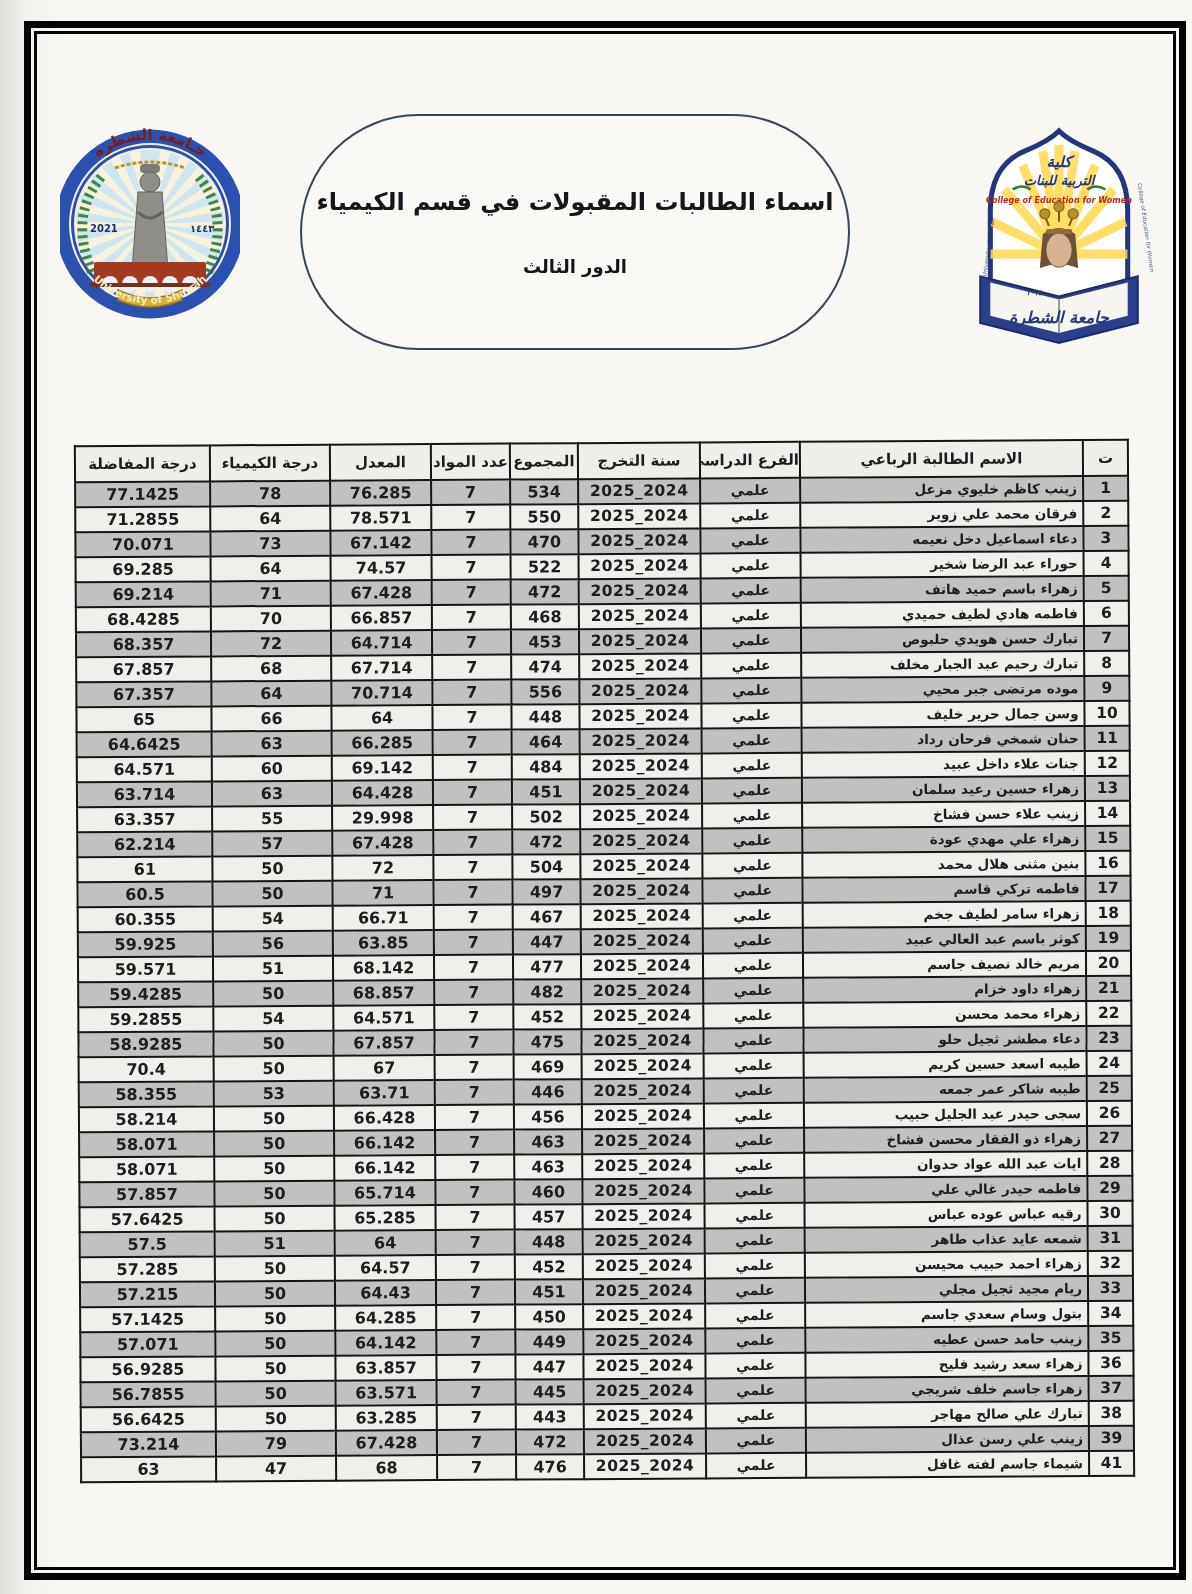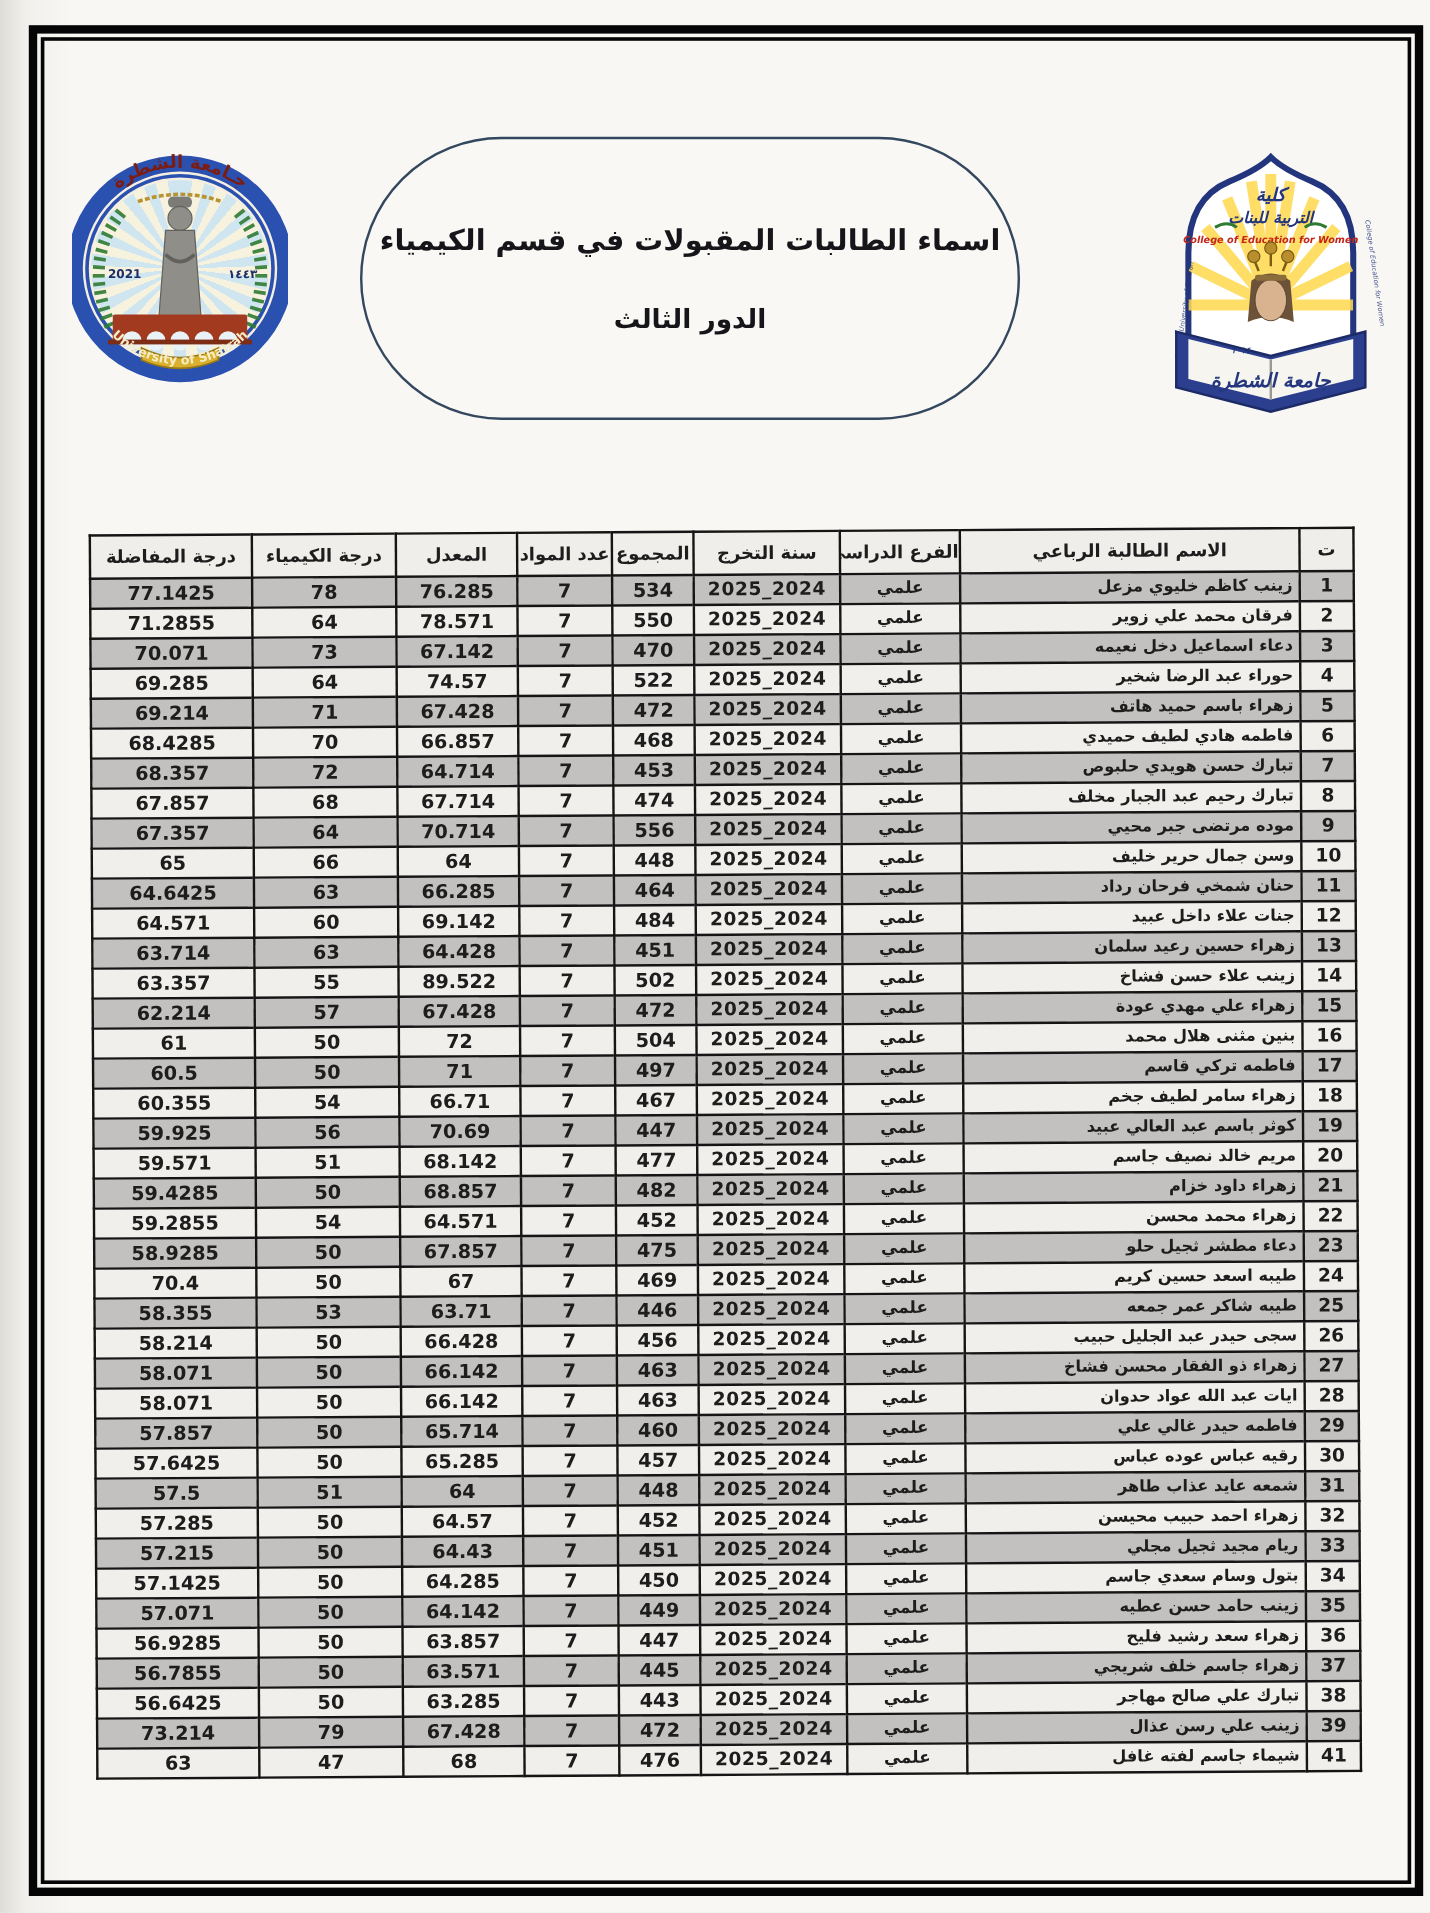--- a/index.html
+++ b/index.html
@@ -32,21 +32,21 @@
   .logo-left svg{position:absolute;left:0;top:0;}
   
   .title-box{
     position:absolute;left:300px;top:114px;width:546px;height:232px;
     border:2.5px solid #33475e;border-radius:118px;
     background:#f9f8f5;
     display:flex;flex-direction:column;align-items:center;justify-content:center;
     gap:40px;direction:rtl;text-align:center;
   }
   .title-box .t1{font-size:24px;font-weight:bold;color:#15151a;}
-  .title-box .t2{font-size:22px;font-weight:bold;color:#15151a;}
+  .title-box .t2{font-size:18px;font-weight:bold;color:#15151a;}
   .title-box .t3{font-size:23px;font-weight:bold;color:#15151a;}
   
   .logo-right{position:absolute;left:960px;top:124px;width:198px;height:228px;font-style:italic;}
   
   table.results{
     position:absolute;left:77px;top:442px;width:1053px;
     border-collapse:collapse;table-layout:fixed;direction:rtl;
     transform:rotate(-0.35deg);
     background:#f1f0ec;
   }
@@ -357,21 +357,21 @@
           <td class="c7">63</td>
           <td class="c8">63.714</td>
         </tr>
         <tr>
           <td class="c0">14</td>
           <td class="c1">زينب علاء حسن فشاخ</td>
           <td class="c2">علمي</td>
           <td class="c3">2025_2024</td>
           <td class="c4">502</td>
           <td class="c5">7</td>
-          <td class="c6">89.522</td>
+          <td class="c6">29.998</td>
           <td class="c7">55</td>
           <td class="c8">63.357</td>
         </tr>
         <tr>
           <td class="c0">15</td>
           <td class="c1">زهراء علي مهدي عودة</td>
           <td class="c2">علمي</td>
           <td class="c3">2025_2024</td>
           <td class="c4">472</td>
           <td class="c5">7</td>
@@ -412,21 +412,21 @@
           <td class="c7">54</td>
           <td class="c8">60.355</td>
         </tr>
         <tr>
           <td class="c0">19</td>
           <td class="c1">كوثر باسم عبد العالي عبيد</td>
           <td class="c2">علمي</td>
           <td class="c3">2025_2024</td>
           <td class="c4">447</td>
           <td class="c5">7</td>
-          <td class="c6">70.69</td>
+          <td class="c6">63.85</td>
           <td class="c7">56</td>
           <td class="c8">59.925</td>
         </tr>
         <tr>
           <td class="c0">20</td>
           <td class="c1">مريم خالد نصيف جاسم</td>
           <td class="c2">علمي</td>
           <td class="c3">2025_2024</td>
           <td class="c4">477</td>
           <td class="c5">7</td>

